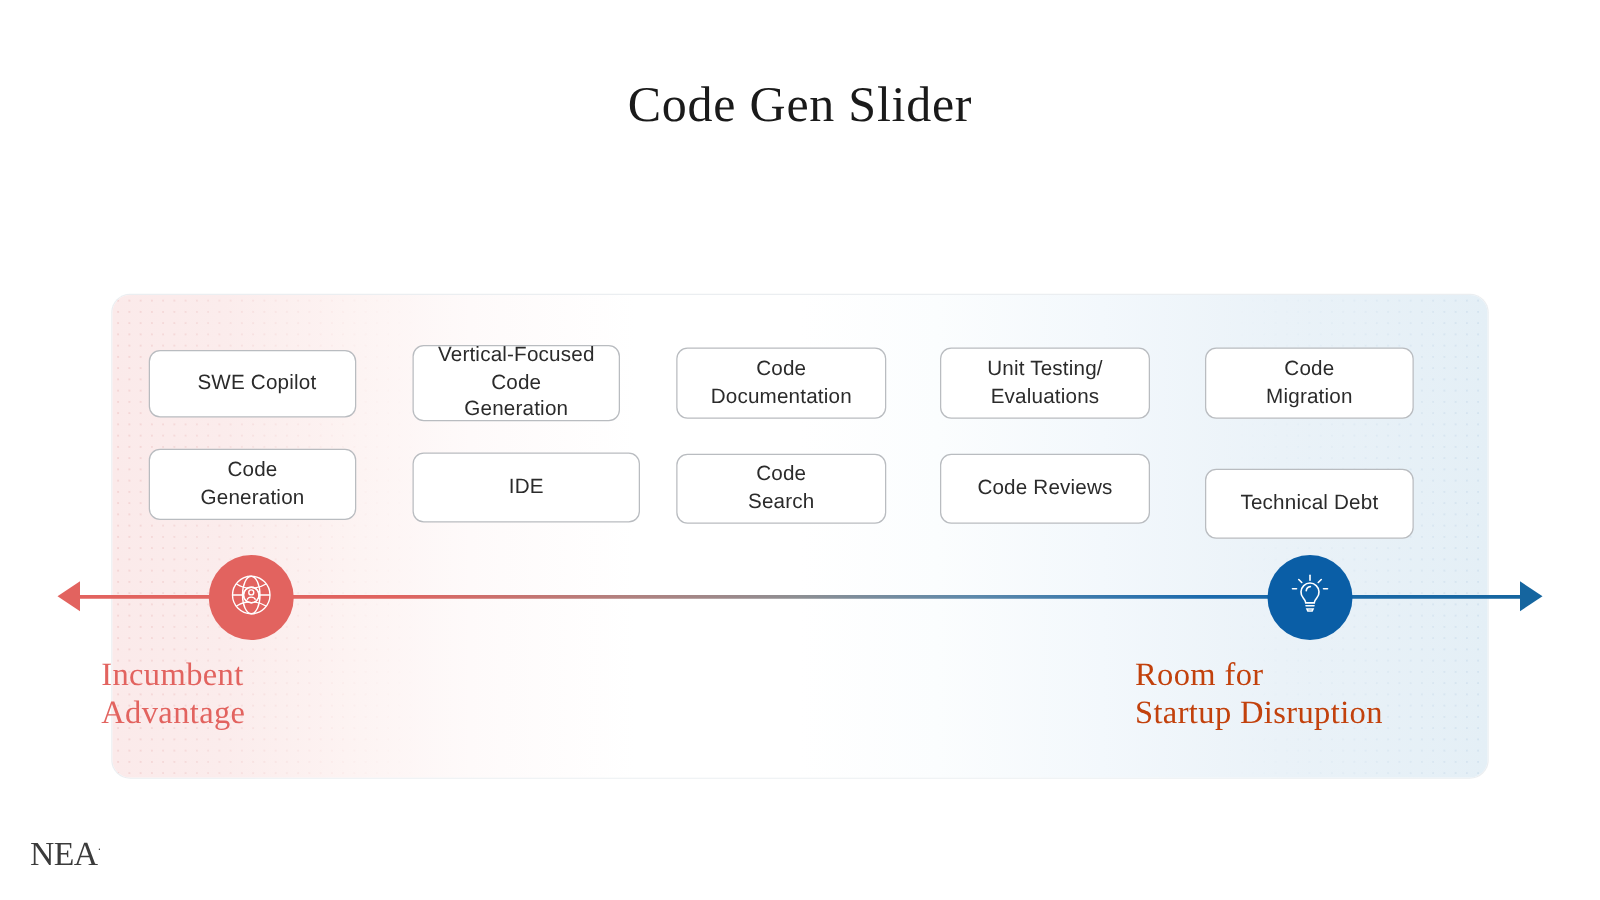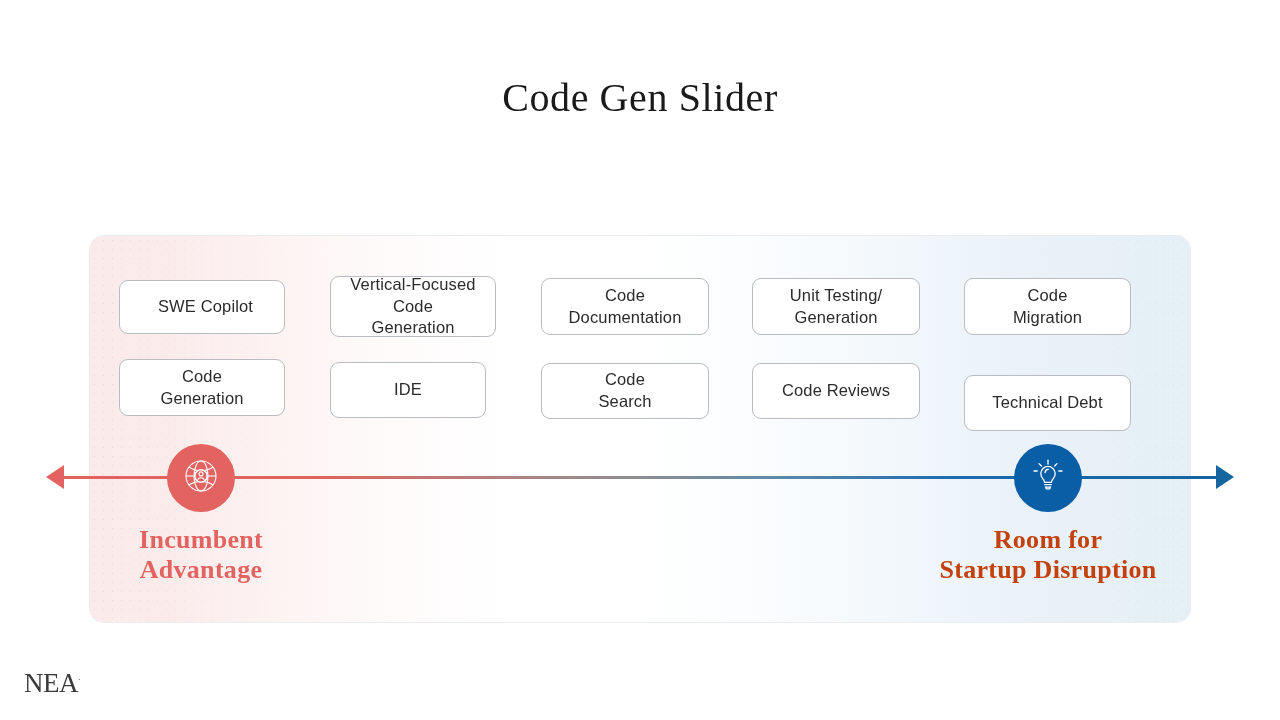--- a/index.html
+++ b/index.html
@@ -23,21 +23,20 @@
     top: 60px;
     left: 0;
     width: 1280px;
     text-align: center;
     font-family: "Liberation Serif", serif;
     font-size: 40px;
     font-weight: 400;
     letter-spacing: 0.6px;
     color: #1a1a1a;
     line-height: 1.2;
-    margin-top: 14px;
   }
 
   
   .slider-panel {
     position: absolute;
     left: 90px;
     top: 236px;
     width: 1100px;
     height: 386px;
     border-radius: 14px;
@@ -139,24 +138,24 @@
     border-radius: 50%;
     display: flex;
     align-items: center;
     justify-content: center;
   }
   .endpoint-left  { left: 167px;  top: 444px; background: #e2635f; }
   .endpoint-right { left: 1014px; top: 444px; background: #0a5ea6; }
 
   .endpoint-caption {
     position: absolute;
-    text-align: center;
+    text-align: left;
     font-family: "Liberation Serif", serif;
     font-size: 26px;
-    font-weight: 700;
+    font-weight: 400;
     line-height: 1.16;
     letter-spacing: 0.3px;
     white-space: pre-line;
   }
   .caption-left  { left: 81px;  top: 525px; width: 240px; color: #e2635f; }
   .caption-right { left: 908px; top: 525px; width: 280px; color: #c2410c; }
 
   
   .brand-logo {
     position: absolute;
@@ -186,26 +185,26 @@
 </div>
 
 <div id="chip-layer">
     <div class="chip" style="left: 119px; top: 280px; width: 166px; height: 54px; padding-left: 13px;">SWE Copilot</div>
     <div class="chip" style="left: 330px; top: 276px; width: 166px; height: 61px;">Vertical-Focused
 Code
 Generation</div>
     <div class="chip" style="left: 541px; top: 278px; width: 168px; height: 57px;">Code
 Documentation</div>
     <div class="chip" style="left: 752px; top: 278px; width: 168px; height: 57px;">Unit Testing/
-Generation</div>
+Evaluations</div>
     <div class="chip" style="left: 964px; top: 278px; width: 167px; height: 57px;">Code
 Migration</div>
     <div class="chip" style="left: 119px; top: 359px; width: 166px; height: 57px;">Code
 Generation</div>
-    <div class="chip" style="left: 330px; top: 362px; width: 156px; height: 56px;">IDE</div>
+    <div class="chip" style="left: 330px; top: 362px; width: 182px; height: 56px;">IDE</div>
     <div class="chip" style="left: 541px; top: 363px; width: 168px; height: 56px;">Code
 Search</div>
     <div class="chip" style="left: 752px; top: 363px; width: 168px; height: 56px;">Code Reviews</div>
     <div class="chip" style="left: 964px; top: 362px; width: 167px; height: 56px; margin-top: 13px;">Technical Debt</div>
   </div>
 
 <div class="axis"></div>
 <div class="arrow-head arrow-left"></div>
 <div class="arrow-head arrow-right"></div>
 

